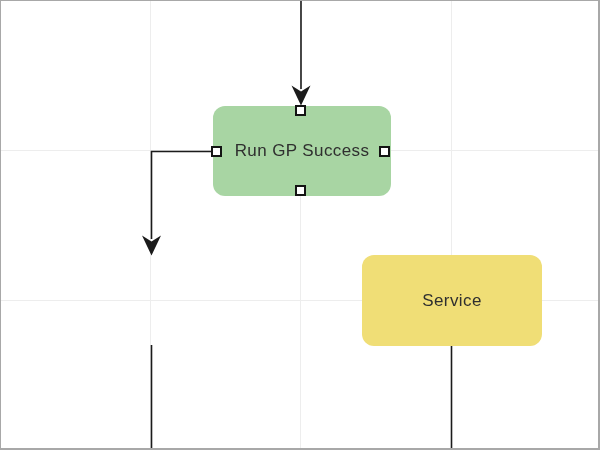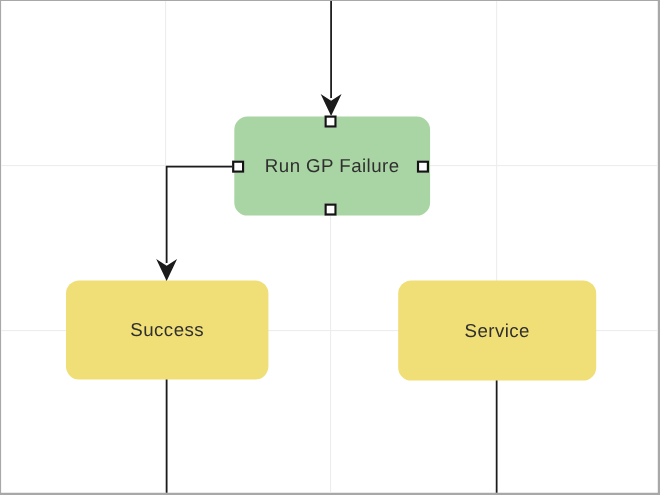--- a/index.html
+++ b/index.html
@@ -92,24 +92,21 @@
 
 <div class="canvas">
 
   <div class="gl-v gl-v1"></div>
   <div class="gl-v gl-v2"></div>
   <div class="gl-v gl-v3"></div>
   <div class="gl-h gl-h1"></div>
   <div class="gl-h gl-h2"></div>
 
   <div class="node node-green node-run">
-    <span>Run GP Failure</span>
-  </div>
-  <div class="node node-yellow node-success">
-    <span>Success</span>
+    <span>Run GP Success</span>
   </div>
   <div class="node node-yellow node-failure">
     <span>Service</span>
   </div>
 
   <svg class="edges">
     <g>
       <line class="edge-line" x1="300" y1="0" x2="300" y2="88"></line>
       <path class="arrowhead" d="M300,104.5 L290.5,84.5 L300,90.5 L309.5,84.5 Z"></path>
     </g>

